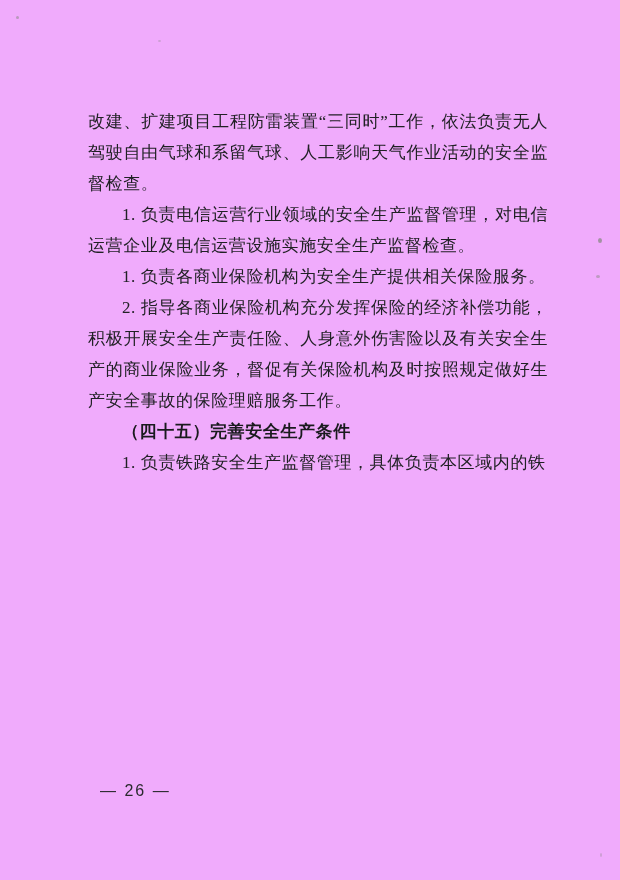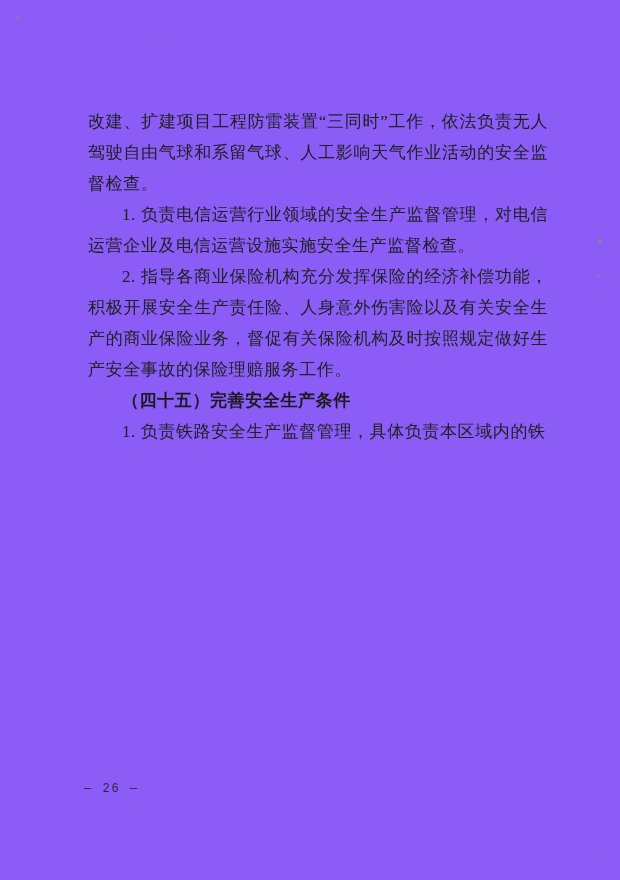--- a/index.html
+++ b/index.html
@@ -10,21 +10,21 @@
     width: 620px;
     height: 880px;
     background: #fbfbf9;
     font-family: "Liberation Serif", "DejaVu Serif", serif;
     overflow: hidden;
   }
   .page {
     position: relative;
     width: 620px;
     height: 880px;
-    background: #8b5cf6;
+    background: #f0abfc;
     overflow: hidden;
   }
   .content {
     position: absolute;
     left: 88px;
     top: 106px;
     width: 460px;
     color: #212125;
   }
   .content p {
@@ -38,45 +38,46 @@
   }
   .content p.indent {
     text-indent: 2em;
   }
   .content p.heading {
     font-weight: 700;
     color: #1a1a1e;
   }
   .page-number {
     position: absolute;
-    left: 84px;
+    left: 100px;
     top: 782px;
-    font-size: 12px;
+    font-size: 16px;
     letter-spacing: 2px;
     color: #2a2a2e;
-    font-family: Liberation Mono, monospace;
+    font-family: Liberation Sans, sans-serif;
   }
   .speck {
     position: absolute;
     background: #8a8a86;
     border-radius: 50%;
   }
   .speck.s1 { left: 16px;  top: 16px;  width: 3px; height: 3px; opacity: .55; }
   .speck.s2 { left: 158px; top: 40px;  width: 3px; height: 2px; opacity: .35; }
   .speck.s3 { left: 598px; top: 238px; width: 4px; height: 5px; opacity: .75; }
   .speck.s4 { left: 596px; top: 275px; width: 4px; height: 3px; opacity: .5; }
   .speck.s5 { left: 600px; top: 853px; width: 2px; height: 4px; opacity: .35; }
 </style>
 </head>
 <body>
 
 <div class="page">
   <div class="content">
       <p class="">改建、扩建项目工程防雷装置“三同时”工作，依法负责无人驾驶自由气球和系留气球、人工影响天气作业活动的安全监督检查。</p>
       <p class="indent">1. 负责电信运营行业领域的安全生产监督管理，对电信运营企业及电信运营设施实施安全生产监督检查。</p>
+      <p class="indent">1. 负责各商业保险机构为安全生产提供相关保险服务。</p>
       <p class="indent">2. 指导各商业保险机构充分发挥保险的经济补偿功能，积极开展安全生产责任险、人身意外伤害险以及有关安全生产的商业保险业务，督促有关保险机构及时按照规定做好生产安全事故的保险理赔服务工作。</p>
       <p class="heading indent">（四十五）完善安全生产条件</p>
       <p class="indent">1. 负责铁路安全生产监督管理，具体负责本区域内的铁</p>
     </div>
   <div class="page-number">— 26 —</div>
   <div class="speck s1"></div>
   <div class="speck s2"></div>
   <div class="speck s3"></div>
   <div class="speck s4"></div>
   <div class="speck s5"></div>

